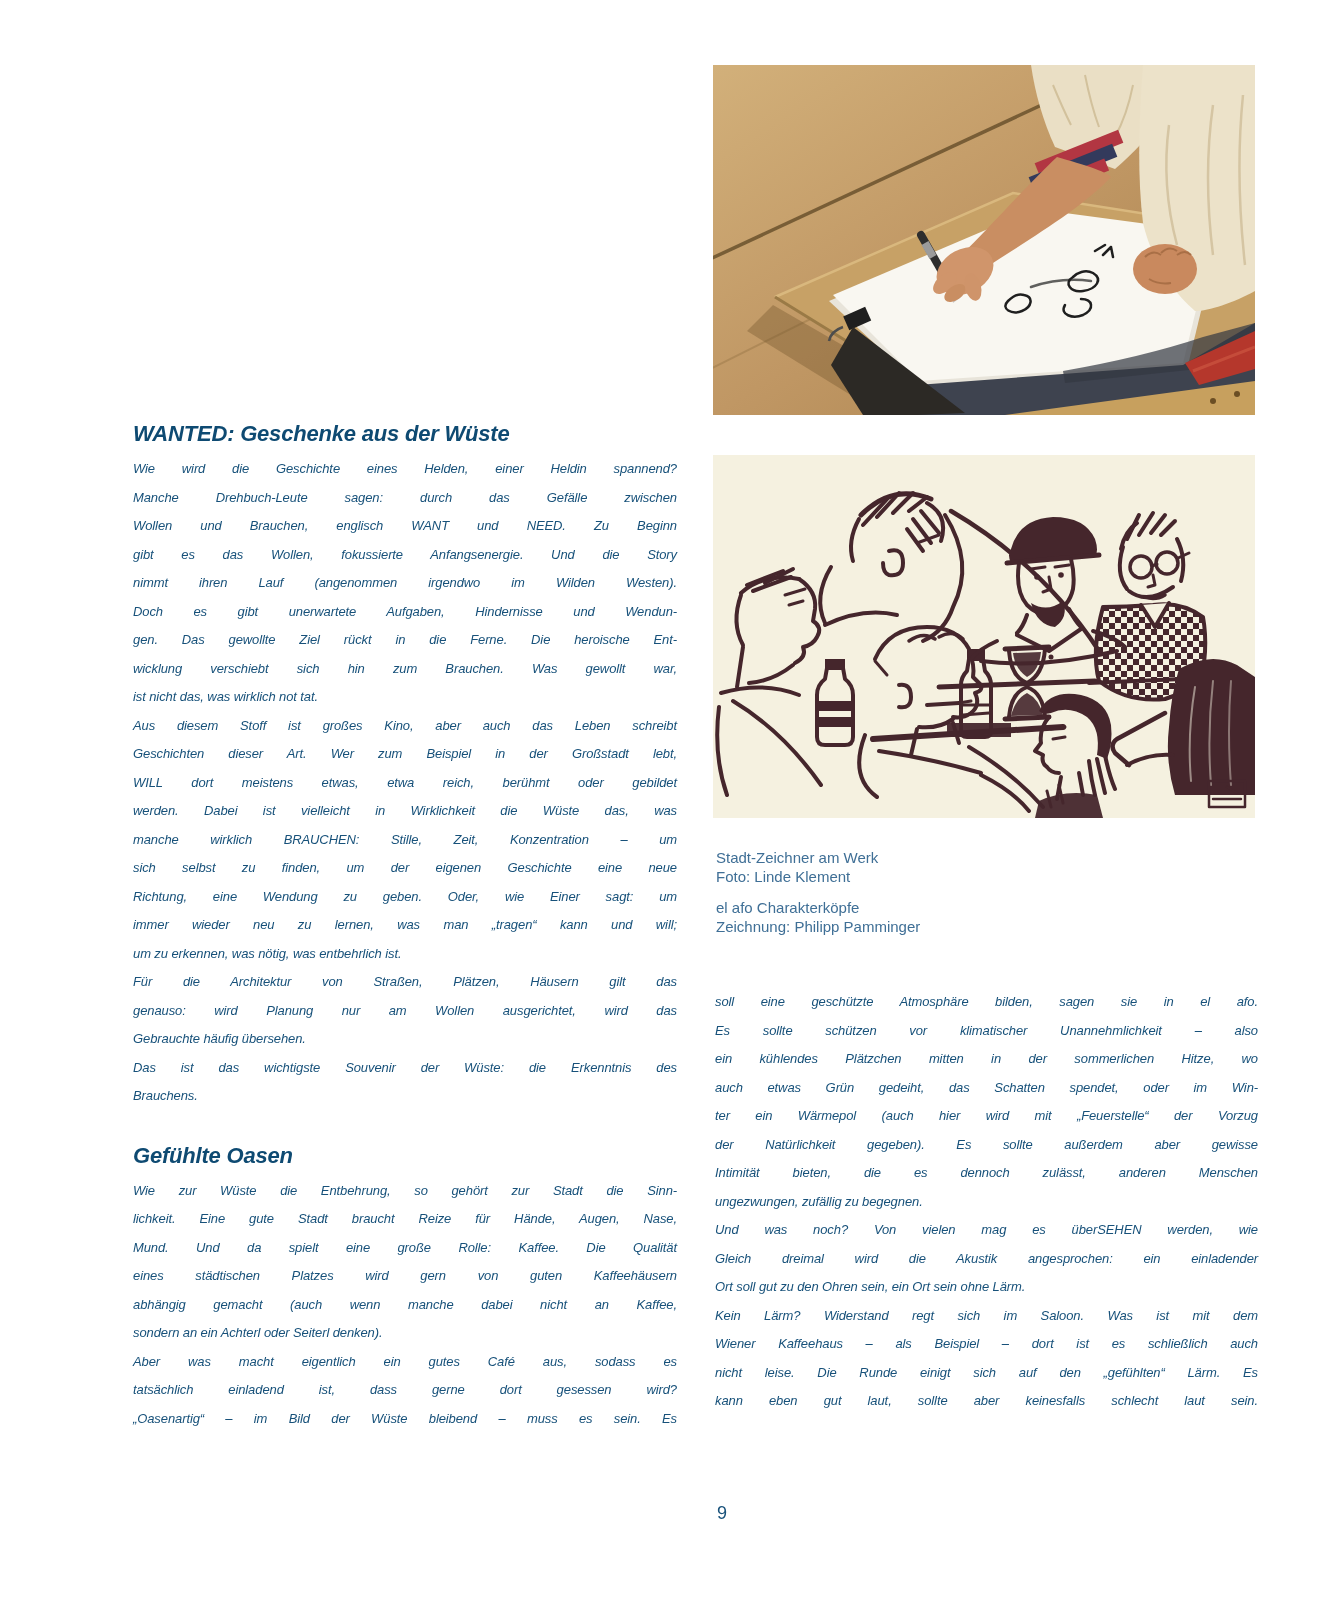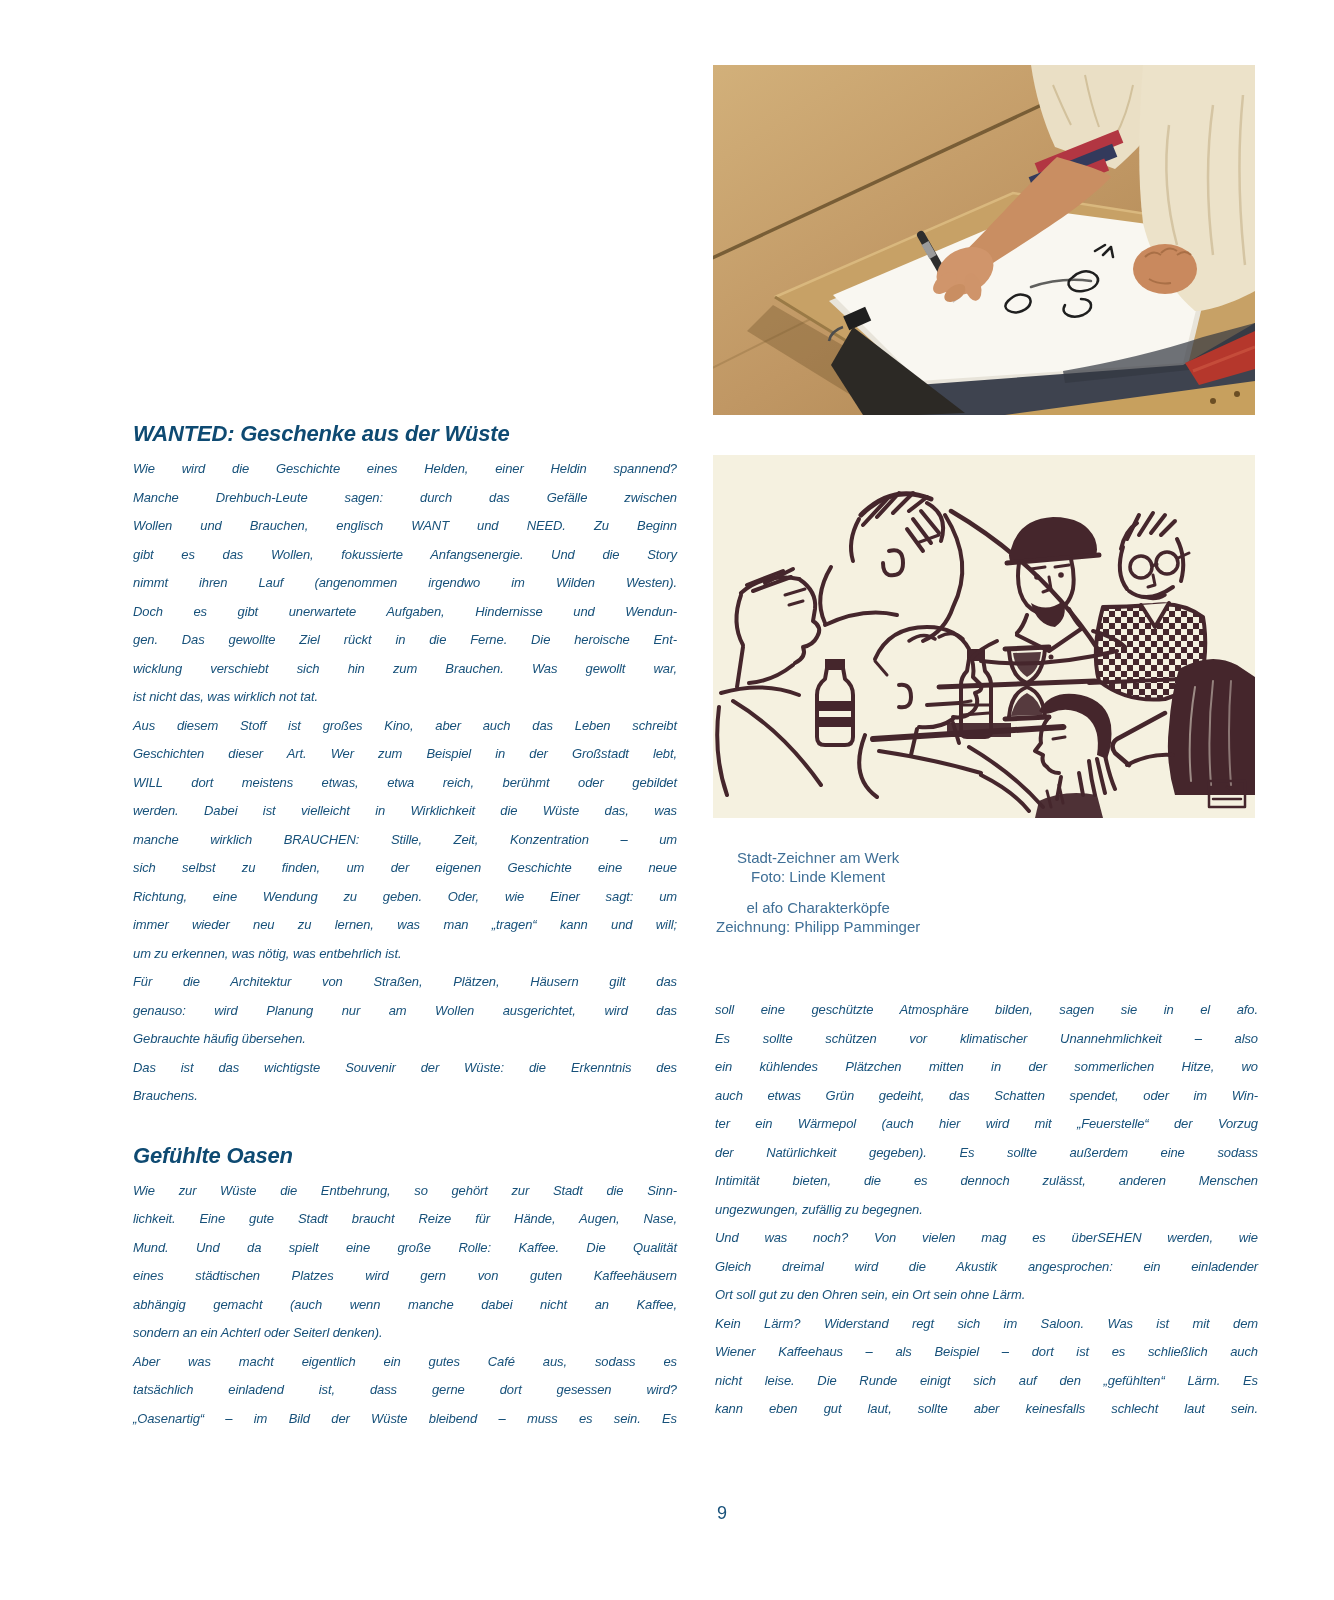--- a/index.html
+++ b/index.html
@@ -3,38 +3,38 @@
 <meta charset="utf-8">
 <style>
   html,body{margin:0;padding:0;background:#ffffff;}
   body{width:1334px;height:1600px;position:relative;font-family:"Liberation Sans",sans-serif;
        -webkit-font-smoothing:antialiased;}
   .page{position:absolute;inset:0;background:#fff;overflow:hidden;}
 
   
   .col{position:absolute;font-style:italic;}
   .col-left{left:133px;top:421px;width:544px;}
-  .col-right{left:715px;top:988px;width:543px;margin-top:8px;}
+  .col-right{left:715px;top:988px;width:543px;}
   h2.sec{font-size:22px;line-height:26px;font-weight:bold;margin:0 0 8px 0;
          color:var(--heading,#0e4a72);letter-spacing:-0.2px;}
   h2.sec2{margin-top:32px;}
   .tl{font-size:13px;line-height:28.5px;color:var(--body,#17517a);
       letter-spacing:-0.1px;white-space:nowrap;}
   .jl{text-align:justify;text-align-last:justify;}
 
   
   .figure{position:absolute;display:block;}
   .fig-photo{left:713px;top:65px;width:542px;height:350px;}
   .fig-sketch{left:713px;top:455px;width:542px;height:363px;}
   .figure svg{display:block;width:100%;height:100%;}
 
   
   .captions{position:absolute;left:716px;top:848px;}
   .cap-block + .cap-block{margin-top:12px;}
-  .cap{font-size:15px;line-height:19px;color:var(--caption,#3f6f96);white-space:nowrap;text-align:center;}
+  .cap{font-size:15px;line-height:19px;color:var(--caption,#3f6f96);white-space:nowrap;}
 
   .page-num{position:absolute;left:702px;top:1503px;width:40px;text-align:center;
             font-size:18px;color:var(--page_number,#17517a);}
 
   .ink{stroke:var(--sketch_ink,#45262c);}
   .sketch-bg{fill:var(--sketch_paper,#f5f1e0);}
 </style>
 </head>
 <body>
 
@@ -320,21 +320,21 @@
       </div>
   </div>
 
   <div class="col col-right">
     <div>
         <div class="tl jl">soll eine geschützte Atmosphäre bilden, sagen sie in el afo.</div>
         <div class="tl jl">Es sollte schützen vor klimatischer Unannehmlichkeit – also</div>
         <div class="tl jl">ein kühlendes Plätzchen mitten in der sommerlichen Hitze, wo</div>
         <div class="tl jl">auch etwas Grün gedeiht, das Schatten spendet, oder im Win-</div>
         <div class="tl jl">ter ein Wärmepol (auch hier wird mit „Feuerstelle“ der Vorzug</div>
-        <div class="tl jl">der Natürlichkeit gegeben). Es sollte außerdem eine sodass</div>
+        <div class="tl jl">der Natürlichkeit gegeben). Es sollte außerdem aber gewisse</div>
         <div class="tl jl">Intimität bieten, die es dennoch zulässt, anderen Menschen</div>
         <div class="tl">ungezwungen, zufällig zu begegnen.</div>
         <div class="tl jl">Und was noch? Von vielen mag es überSEHEN werden, wie</div>
         <div class="tl jl">Gleich dreimal wird die Akustik angesprochen: ein einladender</div>
         <div class="tl">Ort soll gut zu den Ohren sein, ein Ort sein ohne Lärm.</div>
         <div class="tl jl">Kein Lärm? Widerstand regt sich im Saloon. Was ist mit dem</div>
         <div class="tl jl">Wiener Kaffeehaus – als Beispiel – dort ist es schließlich auch</div>
         <div class="tl jl">nicht leise. Die Runde einigt sich auf den „gefühlten“ Lärm. Es</div>
         <div class="tl jl">kann eben gut laut, sollte aber keinesfalls schlecht laut sein.</div>
       </div>

